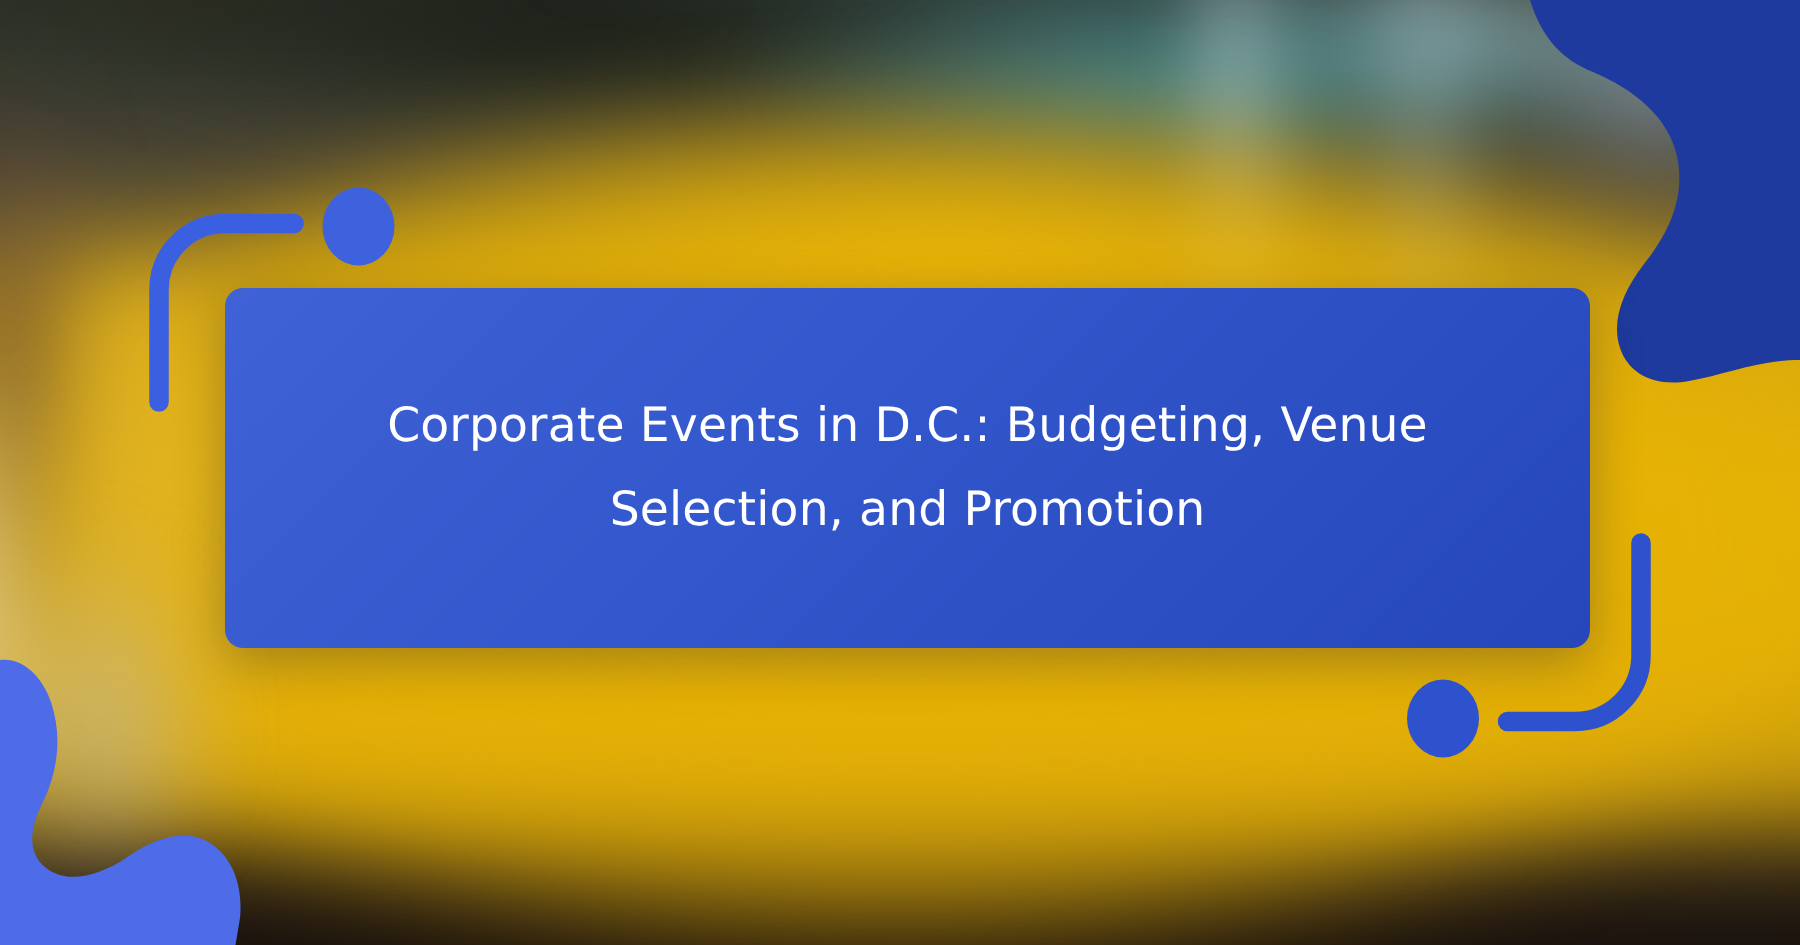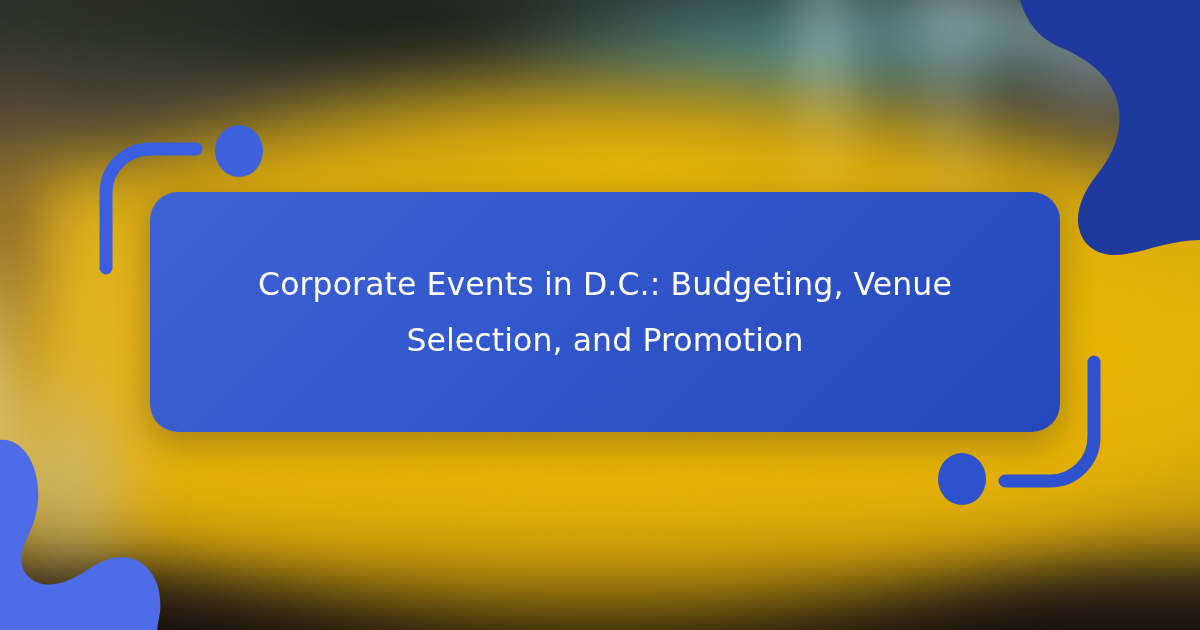--- a/index.html
+++ b/index.html
@@ -140,21 +140,21 @@
     pointer-events: none;
   }
 
   
   .title-card {
     position: absolute;
     left: 150px;
     top: 192px;
     width: 910px;
     height: 240px;
-    border-radius: 28px;
+    border-radius: 12px;
     background: linear-gradient(135deg, #3f62d6 0%, #3357cc 42%, #2547bb 100%);
     box-shadow: 0 10px 34px rgba(10,20,60,0.30);
     display: flex;
     align-items: center;
     justify-content: center;
     box-sizing: border-box;
     padding: 0 52px;
   }
   .title-text {
     color: #ffffff;

